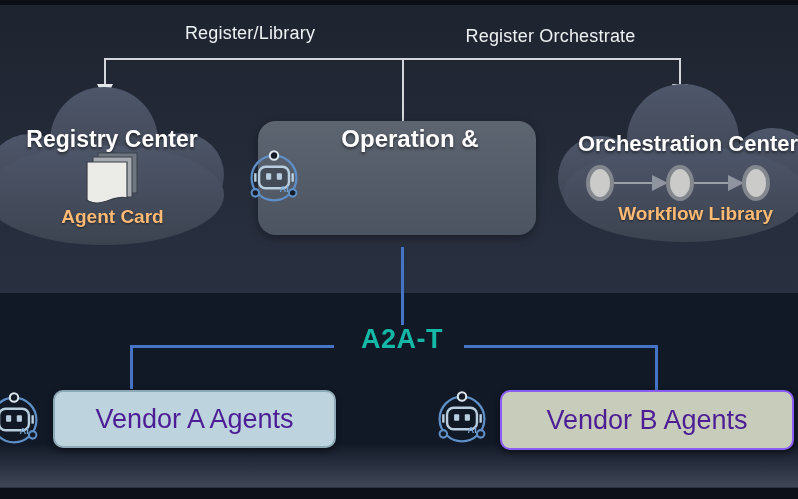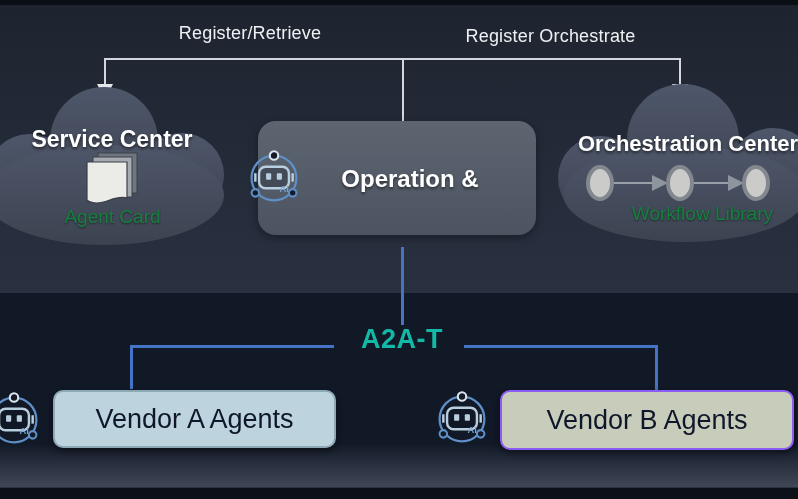--- a/index.html
+++ b/index.html
@@ -28,50 +28,50 @@
   .flow-label{color:#eef1f4;font-size:18px;letter-spacing:0.2px;text-align:center;}
   .lbl-register{left:160px;top:23px;width:180px;}
   .lbl-workflow{left:438px;top:26px;width:225px;}
   
   .cloud-svg{pointer-events:none;}
   .cloud-registry{left:-18px;top:83px;}
   .cloud-orch{left:545px;top:80px;}
   .cloud-title{color:#fff;font-weight:bold;text-align:center;text-shadow:0 2px 3px rgba(0,0,0,0.55);}
   .registry-title{left:8px;top:126px;width:208px;font-size:23px;}
   .orch-title{left:558px;top:131px;width:260px;font-size:22px;white-space:nowrap;}
-  .cloud-caption{color:#15803d;font-size:19px;text-align:center;text-shadow:0 1px 2px rgba(0,0,0,0.5);}
+  .cloud-caption{color:#fdba74;font-size:19px;text-align:center;text-shadow:0 1px 2px rgba(0,0,0,0.5);font-weight:bold;}
   .registry-caption{left:20px;top:206px;width:185px;}
   .orch-caption{left:598px;top:203px;width:175px;text-align:right;}
   .card-icon{left:83px;top:152px;}
   .workflow-icon{left:586px;top:162px;}
   
   .op-box{
     left:258px;top:121px;width:278px;height:114px;border-radius:18px;
     background:linear-gradient(#5d6571,#4d5461);
     box-shadow:0 3px 8px rgba(0,0,0,0.35);
-    display:flex;flex-direction:column;justify-content:center;
+    display:flex;flex-direction:row;justify-content:center;
     text-align:center;padding-left:26px;box-sizing:border-box;
   }
   .op-line{color:#fff;font-weight:bold;font-size:24px;line-height:35px;text-shadow:0 2px 3px rgba(0,0,0,0.5);}
   .robot{width:56px;height:56px;}
   .robot-op{left:246px;top:149px;}
   .robot-vendor-a{left:-14px;top:391px;}
   .robot-vendor-b{left:434px;top:390px;}
   
   .bline{background:#4573c5;}
   .line-v-a2a{left:401px;top:247px;width:3px;height:78px;}
   .line-h-vendor-a{left:130px;top:345px;width:204px;height:3px;}
   .line-v-vendor-a{left:130px;top:345px;width:3px;height:44px;}
   .line-h-vendor-b{left:464px;top:345px;width:194px;height:3px;}
   .line-v-vendor-b{left:655px;top:345px;width:3px;height:45px;}
   .lbl-a2a{left:342px;top:324px;width:120px;text-align:center;color:#14b8a6;font-weight:bold;font-size:27px;letter-spacing:0.5px;}
   
   .vendor-box{
     border-radius:10px;display:flex;align-items:center;justify-content:center;
-    color:#0f172a;font-size:27px;box-sizing:border-box;
+    color:#4c1d95;font-size:27px;box-sizing:border-box;
     box-shadow:0 3px 6px rgba(0,0,0,0.45);
   }
   .vendor-a{left:53px;top:390px;width:283px;height:58px;background:#bdd3de;border:2px solid #8ea9b6;}
   .vendor-b{left:500px;top:390px;width:294px;height:60px;background:#c8cdbb;border:2px solid #8b5cf6;}
 </style>
 </head>
 <body>
 
 <svg width="0" height="0" style="position:absolute">
   <defs>
@@ -95,37 +95,37 @@
 </svg>
 
 <div id="canvas">
 
   <div class="abs strip-top"></div>
   <div class="abs bg-upper"></div>
   <div class="abs bg-lower"></div>
   <div class="abs bottom-glow"></div>
   <div class="abs strip-bottom"></div>
 
-  <div class="abs flow-label lbl-register">Register/Retrieve</div>
+  <div class="abs flow-label lbl-register">Register/Library</div>
   <div class="abs flow-label lbl-workflow">Register Orchestrate</div>
 
   <div class="abs gline line-h-top"></div>
   <div class="abs gline line-v-center"></div>
   <div class="abs gline line-v-left"></div>
   <div class="abs gline line-v-right"></div>
   <div class="abs tri-down arrow-left"></div>
   <div class="abs tri-down arrow-right"></div>
 
   <svg class="abs cloud-svg cloud-registry" width="254" height="164" viewBox="0 0 254 164">
     <circle cx="122" cy="58" r="54" fill="url(#cloudGrad)"></circle>
     <circle cx="200" cy="92" r="42" fill="url(#cloudGrad)"></circle>
     <circle cx="48" cy="95" r="44" fill="url(#cloudGrad)"></circle>
     <ellipse cx="122" cy="112" rx="120" ry="50" fill="url(#cloudGrad)"></ellipse>
   </svg>
-  <div class="abs cloud-title registry-title">Service Center</div>
+  <div class="abs cloud-title registry-title">Registry Center</div>
   <svg class="abs card-icon" width="57" height="56" viewBox="0 0 57 56">
     <rect x="15" y="1" width="39" height="40" fill="#70767f" stroke="#3a4048" stroke-width="1"></rect>
     <rect x="10" y="5" width="39" height="40" fill="#a6abb2" stroke="#3a4048" stroke-width="1"></rect>
     <path d="M4 10 H44 V46 C33 43 24 51 14 51 C9 51 6 50 4 48 Z" fill="#ebebe8" stroke="#3a4048" stroke-width="1.2"></path>
   </svg>
   <div class="abs cloud-caption registry-caption">Agent Card</div>
 
   <svg class="abs cloud-svg cloud-orch" width="270" height="164" viewBox="0 0 270 164">
     <circle cx="138" cy="60" r="56" fill="url(#cloudGrad)"></circle>
     <circle cx="228" cy="92" r="44" fill="url(#cloudGrad)"></circle>

